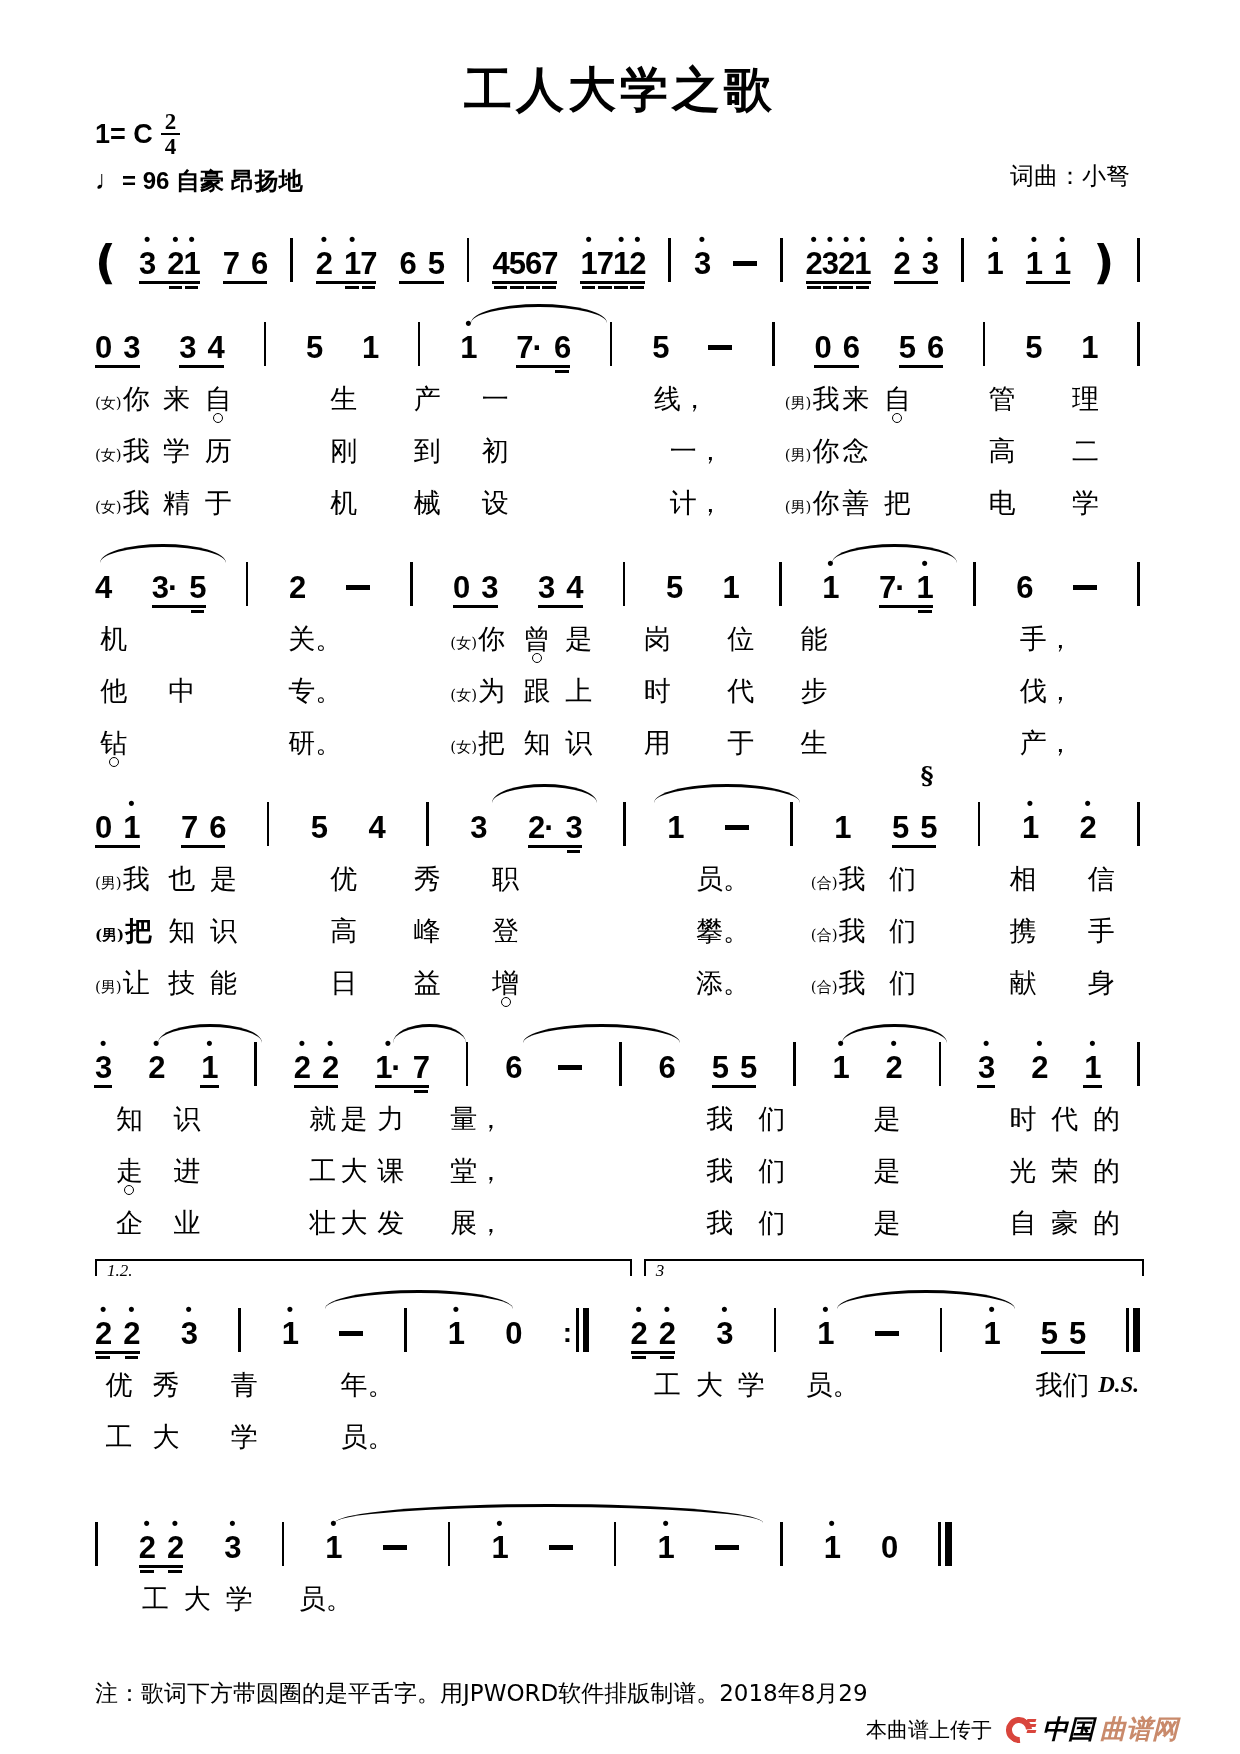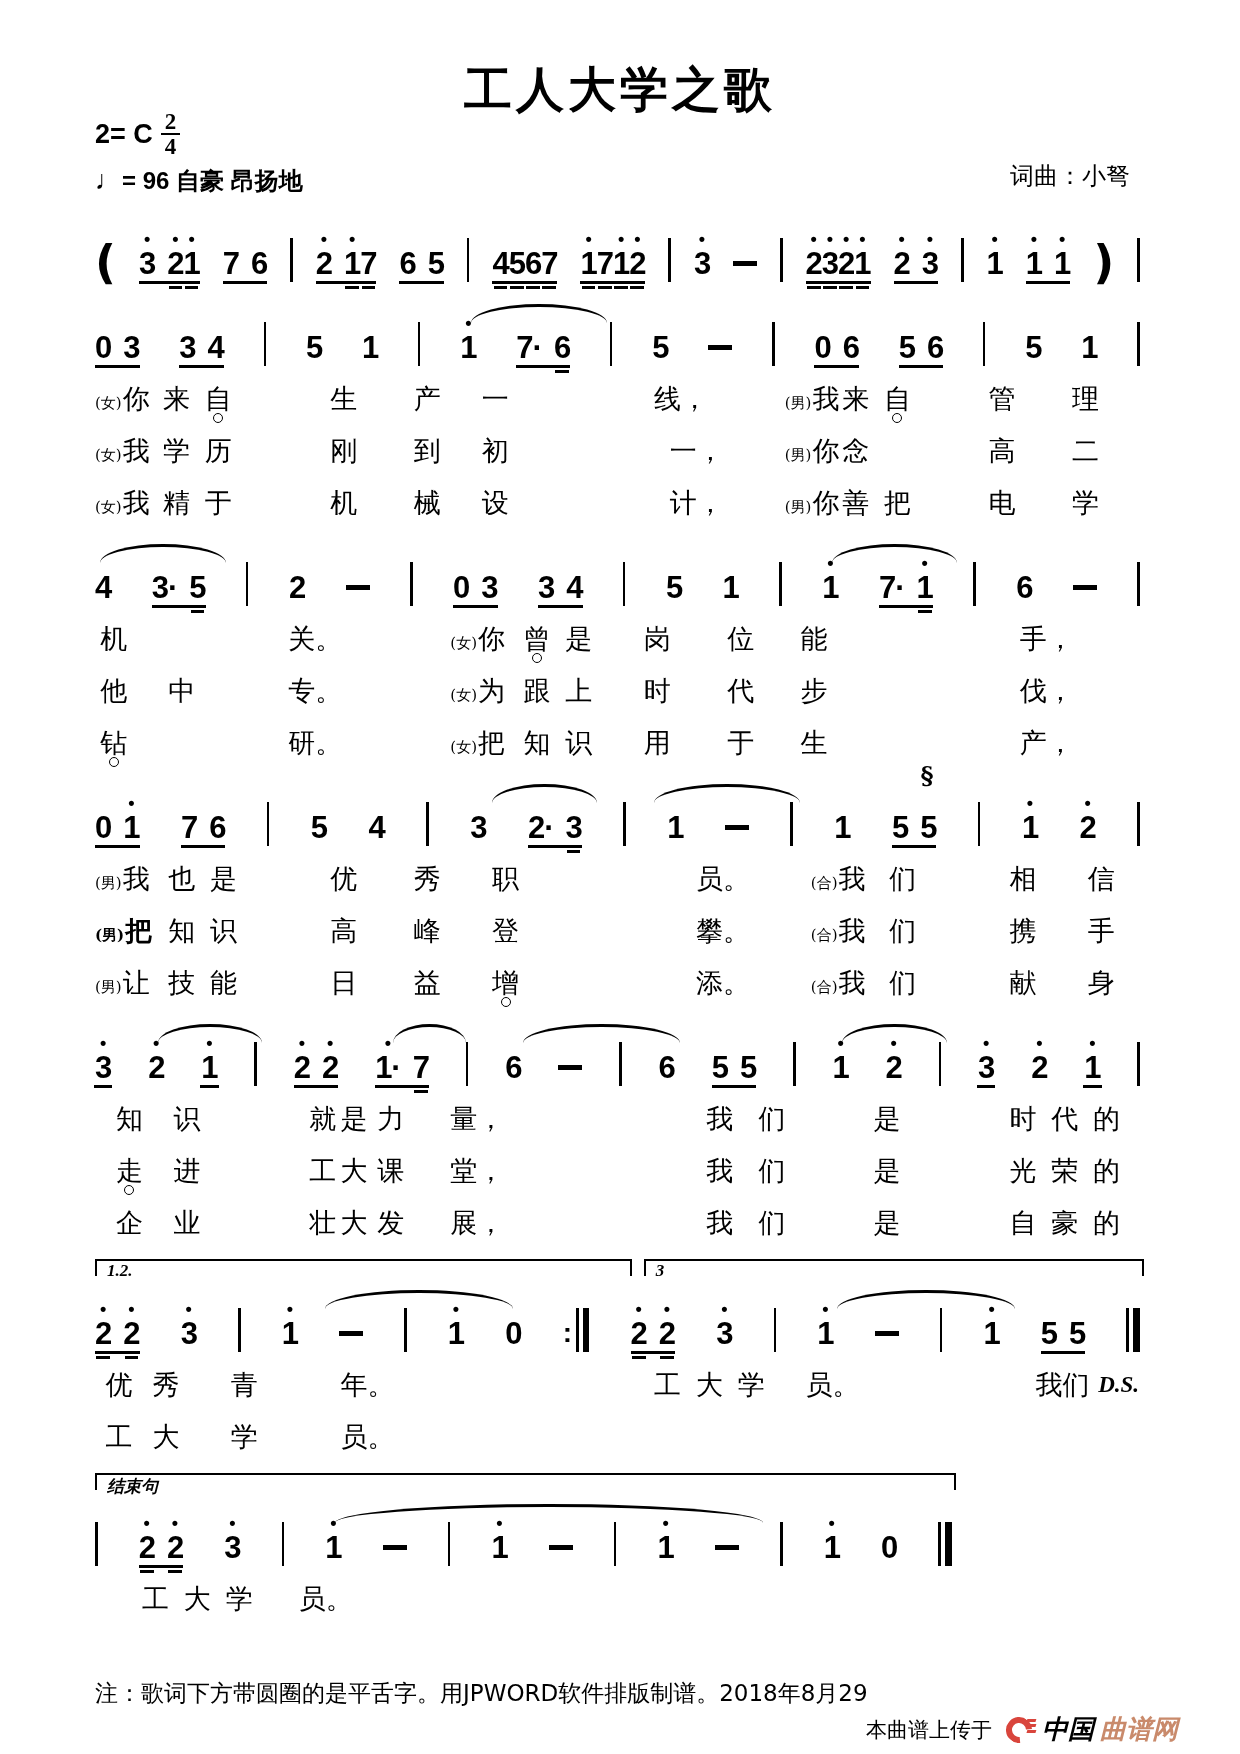--- a/index.html
+++ b/index.html
@@ -30,21 +30,21 @@
   .barline{width:2.5px;height:44px;background:#000;margin-bottom:7px;}
   .dash{width:24px;height:5px;background:#000;margin-bottom:23px;}
   .paren{font-size:46px;font-weight:700;line-height:46px;margin-bottom:4px;font-family:"DejaVu Sans",sans-serif;}
   .rep{display:flex;align-items:flex-end;gap:4px;}
   .repdots{font-size:28px;font-weight:700;margin-bottom:10px;}
   .bthin{width:3px;height:44px;background:#000;margin-bottom:7px;}
   .bthick{width:6.5px;height:44px;background:#000;margin-bottom:7px;}
   .arc{position:absolute;top:-13px;height:16px;border-top:3px solid #000;border-radius:50% 50% 0 0/100% 100% 0 0;}
   .segno{position:absolute;top:-36px;font-size:25px;font-weight:700;font-family:"DejaVu Serif",serif;}
   .volta{position:absolute;top:-44px;height:15px;border-top:2.5px solid #000;border-left:2.5px solid #000;border-right:2.5px solid #000;}
-  .volta-label{position:absolute;left:10px;top:0px;font-size:17px;font-style:italic;font-weight:700;font-family:"Liberation Serif",serif;white-space:nowrap;}
+  .volta-label{position:absolute;left:10px;top:0px;font-size:17px;font-style:italic;font-weight:400;font-family:"Liberation Serif",serif;white-space:nowrap;}
   .lyric-row{position:relative;height:52px;}
   .lyr{position:absolute;top:8px;font-size:27px;font-family:"DejaVu Serif",serif;white-space:nowrap;}
   .tag{font-size:15px;margin-right:1px;}
   .circ{position:relative;display:inline-block;}
   .circ::after{content:"";position:absolute;left:50%;bottom:-6px;transform:translateX(-50%);width:8px;height:8px;border:1.5px solid #000;border-radius:50%;}
   .ds{font-family:"Liberation Serif",serif;font-style:italic;font-weight:700;font-size:23px;}
   .pt1{padding-top:22px;margin-top:6px;}
   .pt2{padding-top:28px;}
   .pt3{padding-top:54px;}
   
@@ -58,21 +58,21 @@
   .logo-cn{font-size:26px;font-weight:900;font-style:italic;font-family:"DejaVu Sans",sans-serif;}
   .logo-site{font-size:26px;font-weight:900;font-style:italic;color:#c98a6b;font-family:"DejaVu Sans",sans-serif;}
 </style>
 </head>
 <body>
 
 <div class="sheet">
   <div class="hdr">
     <div class="title">工人大学之歌</div>
     <div class="keyline">
-      <span>2= C</span>
+      <span>1= C</span>
       <span class="frac">
         <span class="fn">2</span>
         <span>4</span>
       </span>
     </div>
     <div class="tempoline">
       <span class="qnote">♩</span><span>= 96 自豪 昂扬地</span>
     </div>
     <div class="credit">词曲：小弩</div>
   </div>
@@ -908,23 +908,20 @@
         </div>
         <div class="lyric-row">
           <div class="lyr" style="left: 1%;"><span>工</span></div>
           <div class="lyr" style="left: 5.5%;"><span>大</span></div>
           <div class="lyr" style="left: 13%;"><span>学</span></div>
           <div class="lyr" style="left: 23.5%;"><span>员。</span></div>
         </div>
       </div>
       <div class="system pt3">
         <div class="note-row" style="width: 82%;">
-          <div class="volta" style="left: 0%; width: 100%;">
-            <div class="volta-label">结束句</div>
-          </div>
           <div class="arc" style="left: 28%; width: 50%;"></div>
           <div class="barline"></div>
           <div class="grp">
             <div class="note x">
               <div class="odot">•</div>
               <div class="dg">2</div>
               <div class="lz"></div>
             </div>
             <div class="note s x">
               <div class="odot">•</div>

